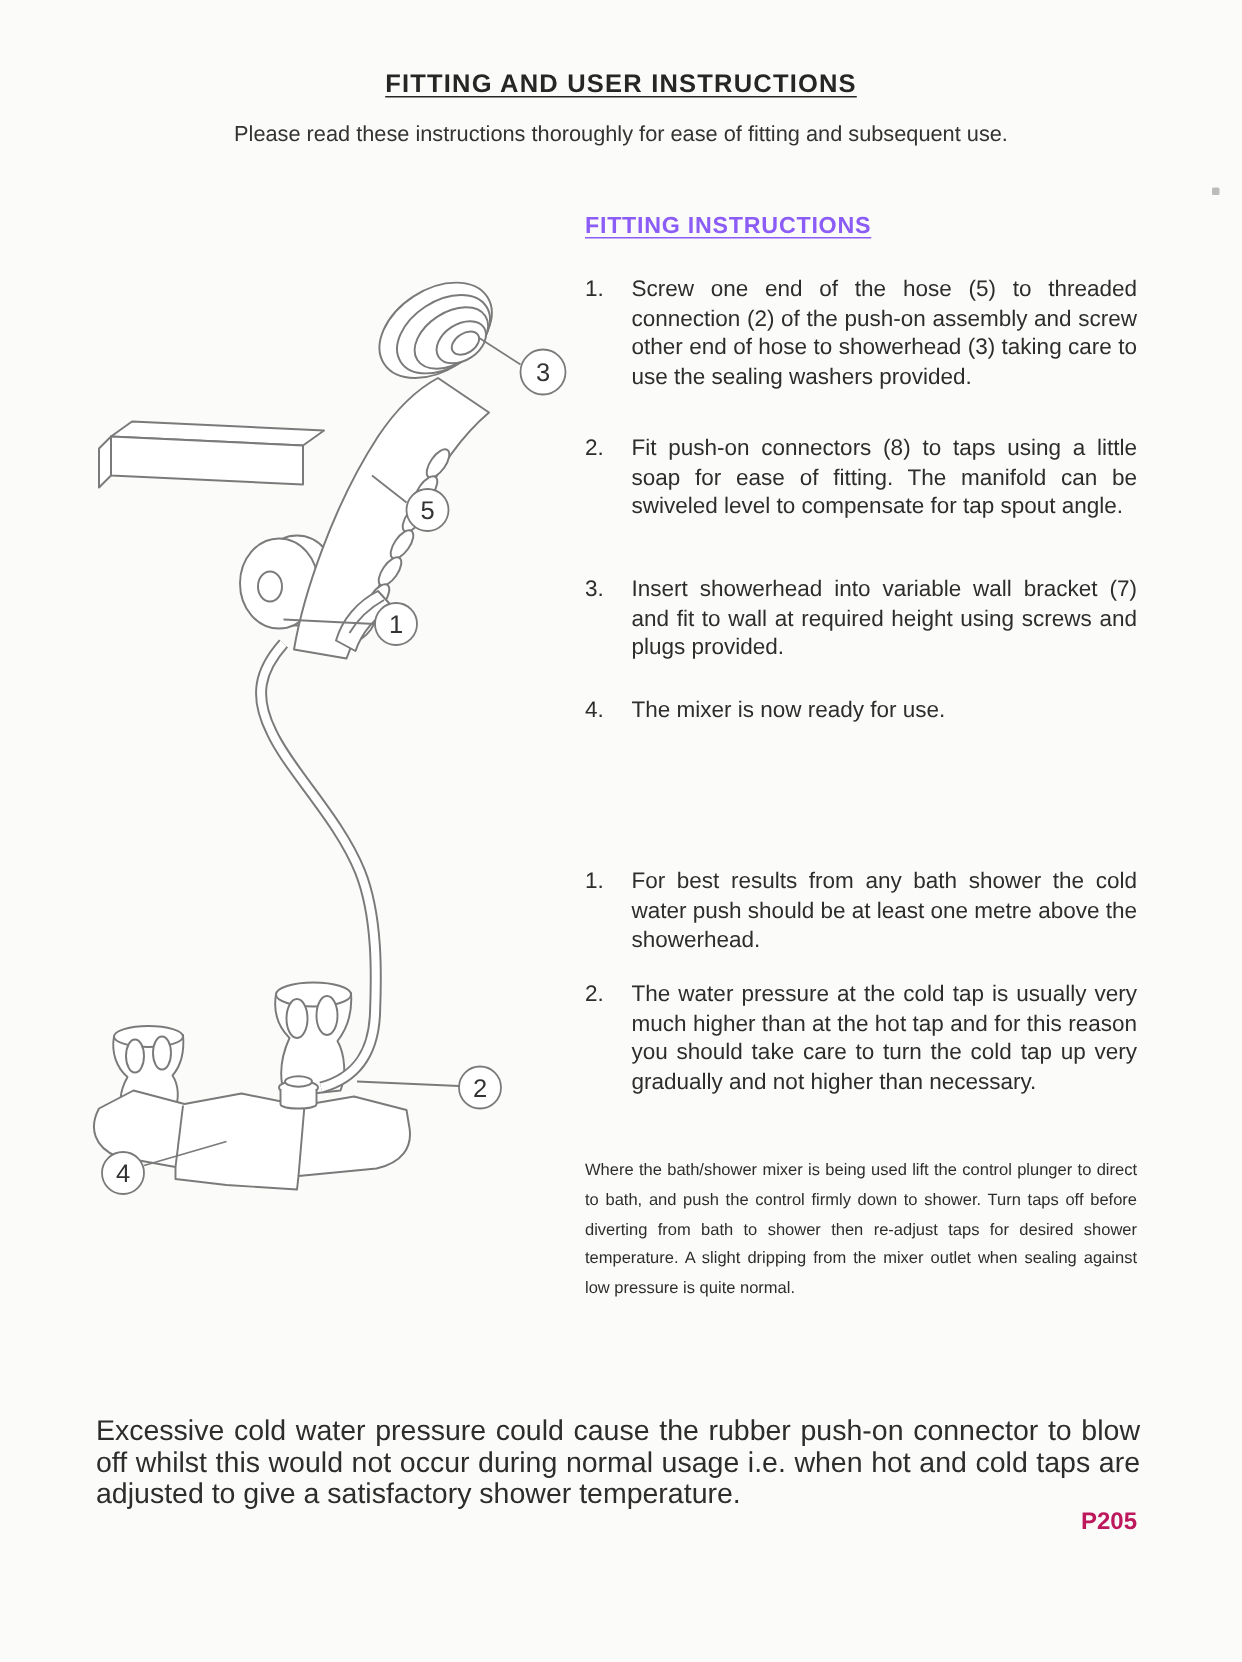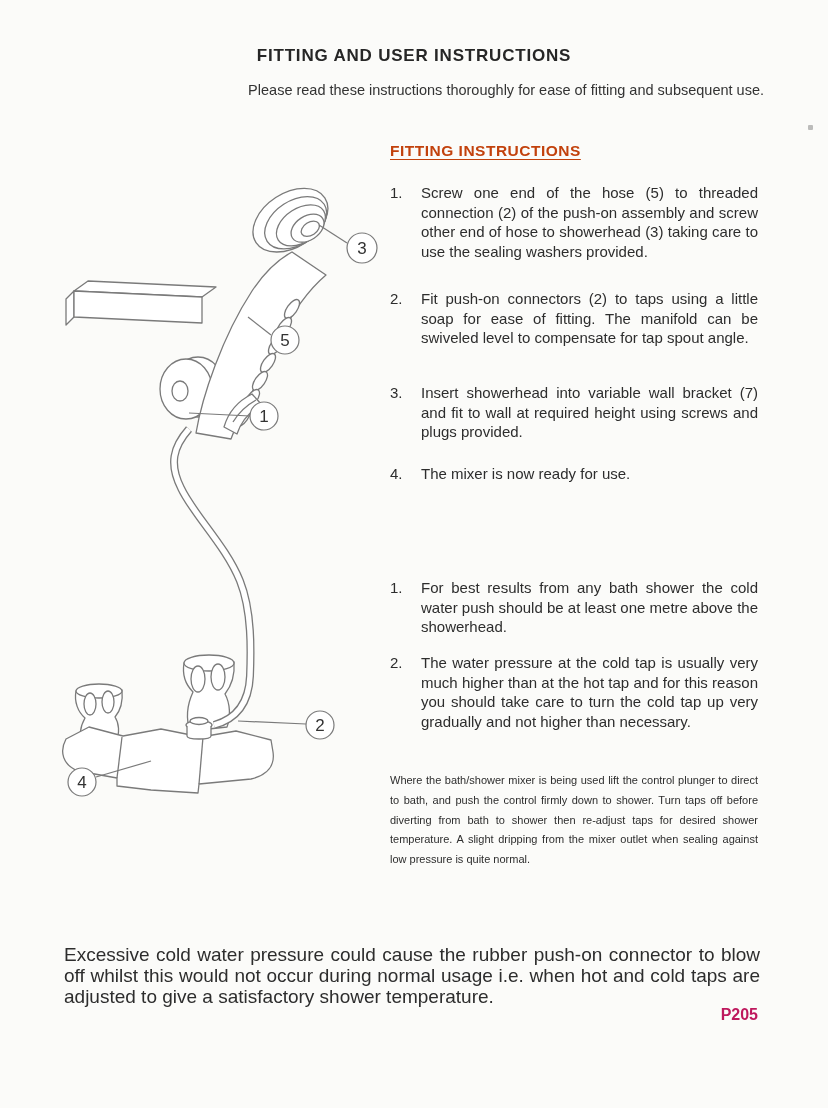--- a/index.html
+++ b/index.html
@@ -2,26 +2,26 @@
 <html><head>
 <meta charset="utf-8">
 <style>
   html,body{margin:0;padding:0;background:#fbfbf9;}
   .page{
     position:relative;width:828px;height:1108px;background:#fbfbf9;
     font-family:"Liberation Sans",sans-serif;color:#2d2d2d;overflow:hidden;
   }
   .doc-title{position:absolute;top:46px;left:0;width:100%;text-align:center;
     font-size:17px;font-weight:bold;letter-spacing:.8px;color:#262626;}
-  .doc-title span{text-underline-offset:3px;}
-  .intro{position:absolute;top:82px;left:64px;width:700px;text-align:right;
+  .doc-title span{text-decoration:underline;text-underline-offset:3px;}
+  .intro{position:absolute;top:82px;left:64px;width:700px;text-align:center;
     font-size:14.5px;color:#333;}
   .abs{position:absolute;}
   .col{left:390px;width:368px;}
-  .sec-head{font-size:15.5px;font-weight:bold;letter-spacing:.5px;color:#c2410c;}
+  .sec-head{font-size:15.5px;font-weight:bold;letter-spacing:.5px;color:#8b5cf6;}
   .sec-head span{text-decoration:underline;text-underline-offset:3px;}
   .li{display:flex;font-size:15px;line-height:19.6px;}
   .li .num{flex:none;width:31px;}
   .li .txt{flex:1;text-align:justify;}
   .para{font-size:11px;line-height:19.8px;text-align:justify;}
   .warning{left:64px;top:944px;width:696px;font-size:19px;line-height:21px;text-align:justify;}
   .pcode{left:390px;top:1006px;width:368px;text-align:right;font-size:16px;font-weight:bold;color:#be185d;}
   .diagram-svg{position:absolute;left:30px;top:175px;}
   .speck{position:absolute;left:808px;top:125px;width:5px;height:5px;background:#9a9a9a;opacity:.65;border-radius:1px;}
   svg path, svg ellipse, svg circle{vector-effect:non-scaling-stroke;}
@@ -123,21 +123,21 @@
     <span>FITTING INSTRUCTIONS</span>
   </div>
 
   <div class="abs col li" style="top:183px;">
     <div class="num">1.</div>
     <div class="txt">Screw one end of the hose (5) to threaded connection (2) of the push-on assembly and screw other end of hose to showerhead (3) taking care to use the sealing washers provided.</div>
   </div>
 
   <div class="abs col li" style="top:289px;">
     <div class="num">2.</div>
-    <div class="txt">Fit push-on connectors (2) to taps using a little soap for ease of fitting. The manifold can be swiveled level to compensate for tap spout angle.</div>
+    <div class="txt">Fit push-on connectors (8) to taps using a little soap for ease of fitting. The manifold can be swiveled level to compensate for tap spout angle.</div>
   </div>
 
   <div class="abs col li" style="top:383px;">
     <div class="num">3.</div>
     <div class="txt">Insert showerhead into variable wall bracket (7) and fit to wall at required height using screws and plugs provided.</div>
   </div>
 
   <div class="abs col li" style="top:464px;">
     <div class="num">4.</div>
     <div class="txt">The mixer is now ready for use.</div>

